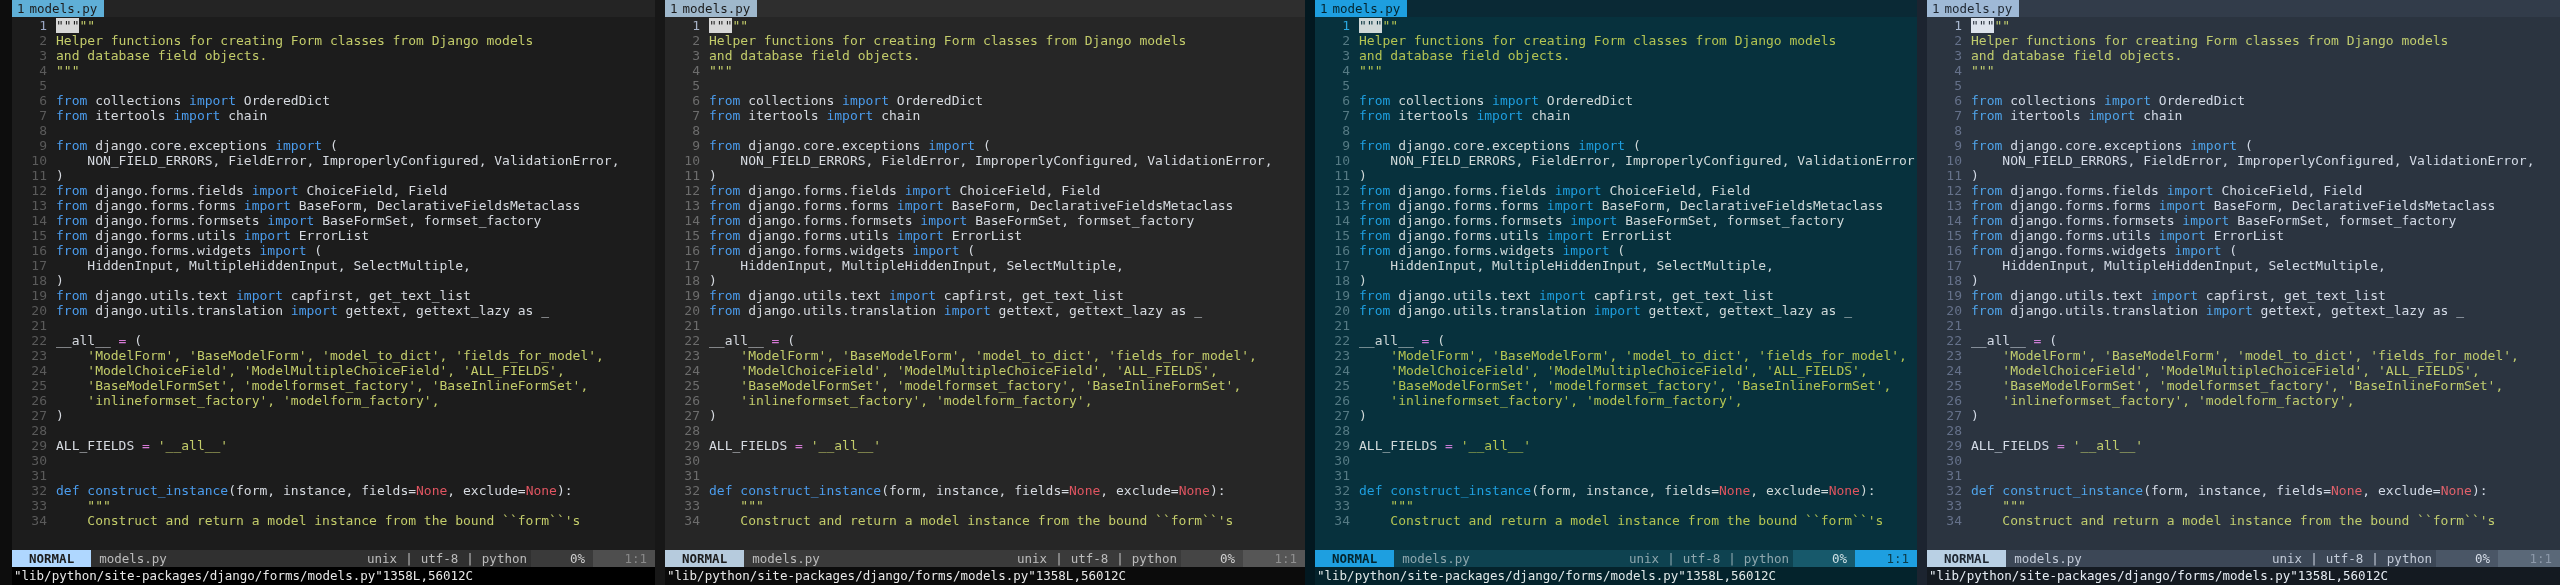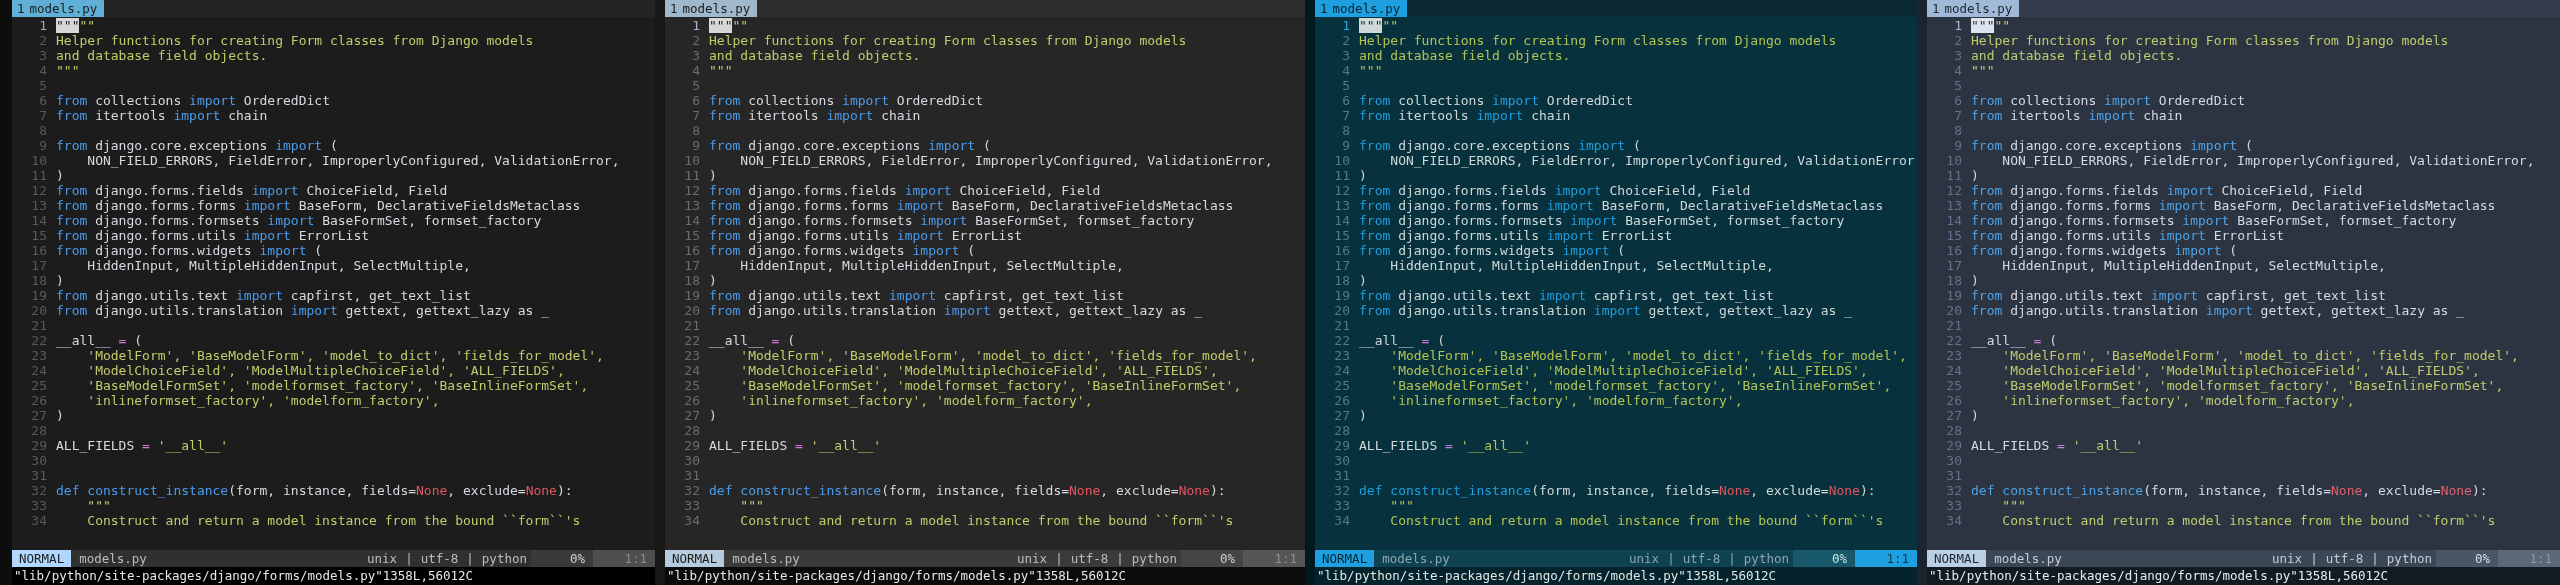--- a/index.html
+++ b/index.html
@@ -28,21 +28,21 @@
     width:44px;min-width:44px;text-align:right;padding-right:9px;
     box-sizing:border-box;
   }
   .src{flex:1 1 auto;white-space:pre;overflow:hidden;}
   .cursorcell{padding:0 0;}
   
   .status{
     height:17px;flex:0 0 17px;display:flex;align-items:center;
     font-size:12.5px;line-height:17px;white-space:nowrap;
   }
-  .st-mode{padding:0 7px;height:17px;display:flex;align-items:center;font-weight:normal;}
+  .st-mode{padding:0 17px;height:17px;display:flex;align-items:center;font-weight:bold;}
   .st-file{padding:0 8px;height:17px;display:flex;align-items:center;}
   .st-spacer{flex:1 1 auto;height:17px;}
   .st-info{padding:0 8px;height:17px;display:flex;align-items:center;}
   .st-pct{padding:0 8px;height:17px;display:flex;align-items:center;justify-content:flex-end;min-width:46px;}
   .st-pos{padding:0 8px;height:17px;display:flex;align-items:center;justify-content:flex-end;min-width:46px;}
   
   .cmdline{height:18px;flex:0 0 18px;display:flex;align-items:center;padding-left:2px;font-size:12.5px;white-space:nowrap;}
   .lgut{width:1px;flex:0 0 1px;}
 </style>
 </head>

